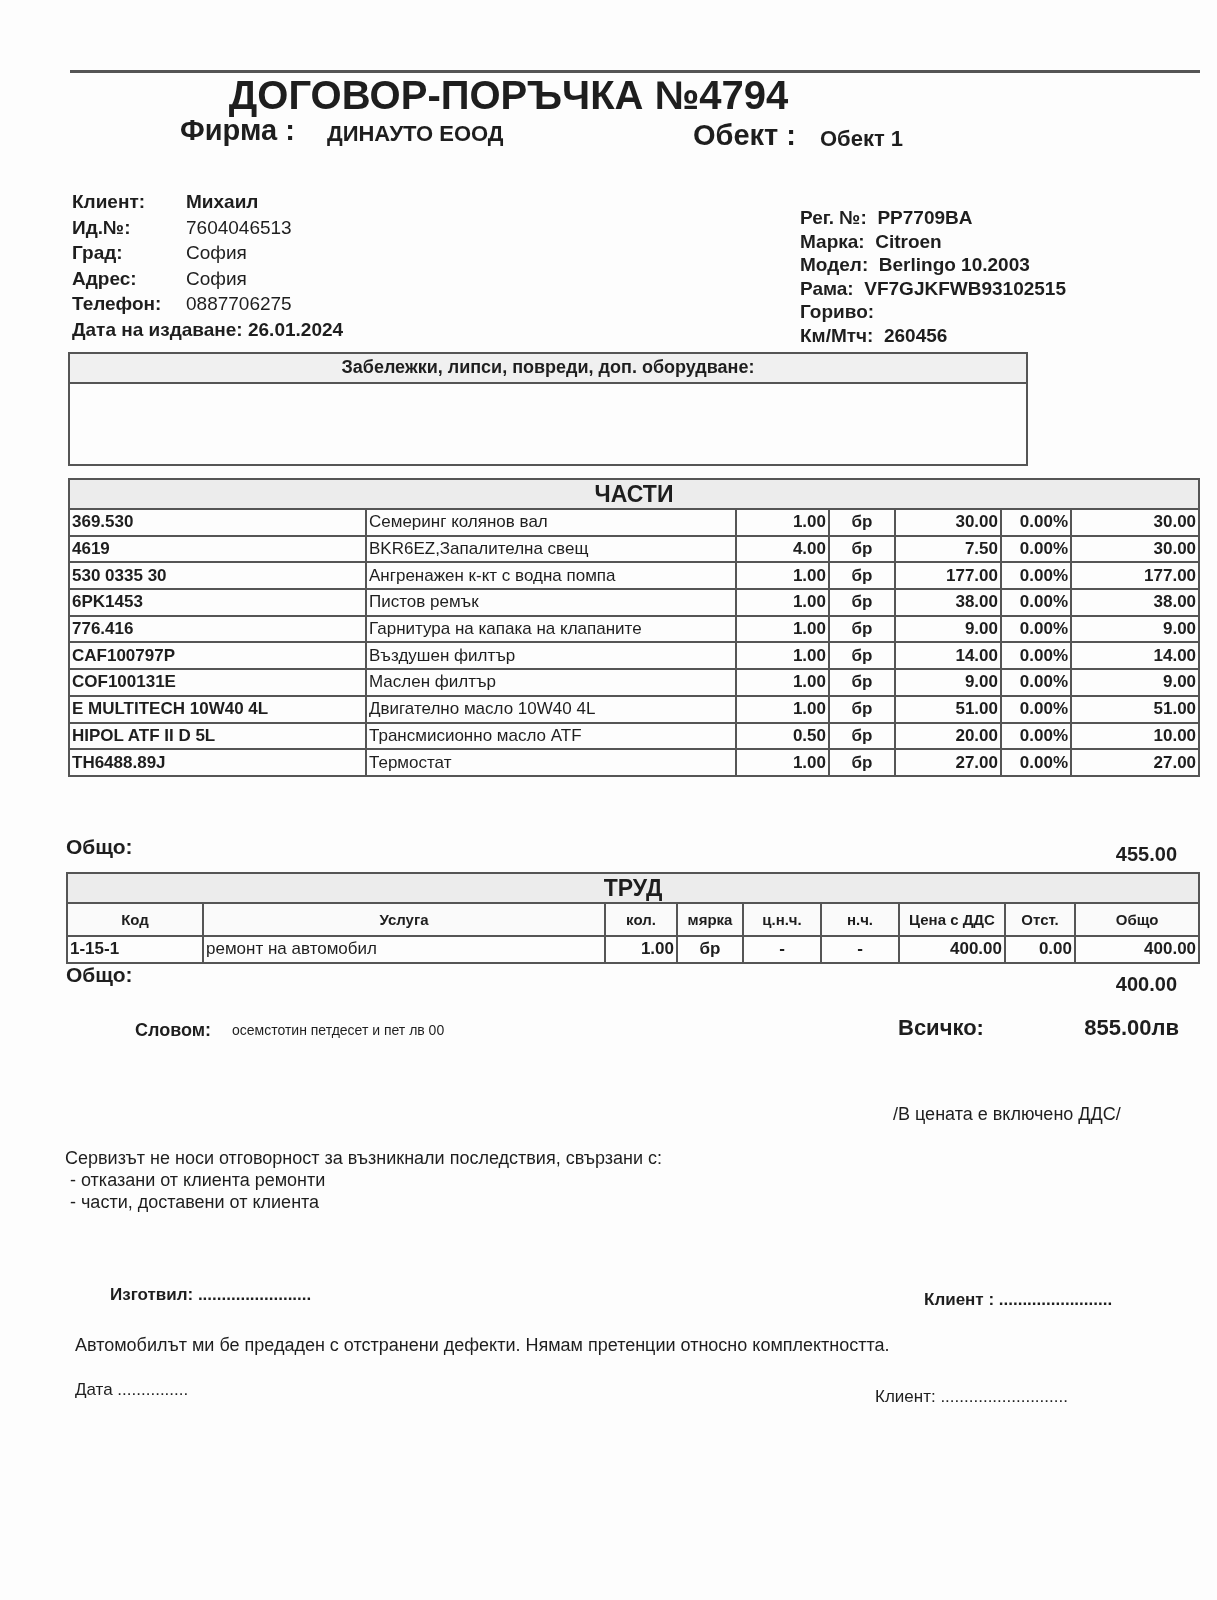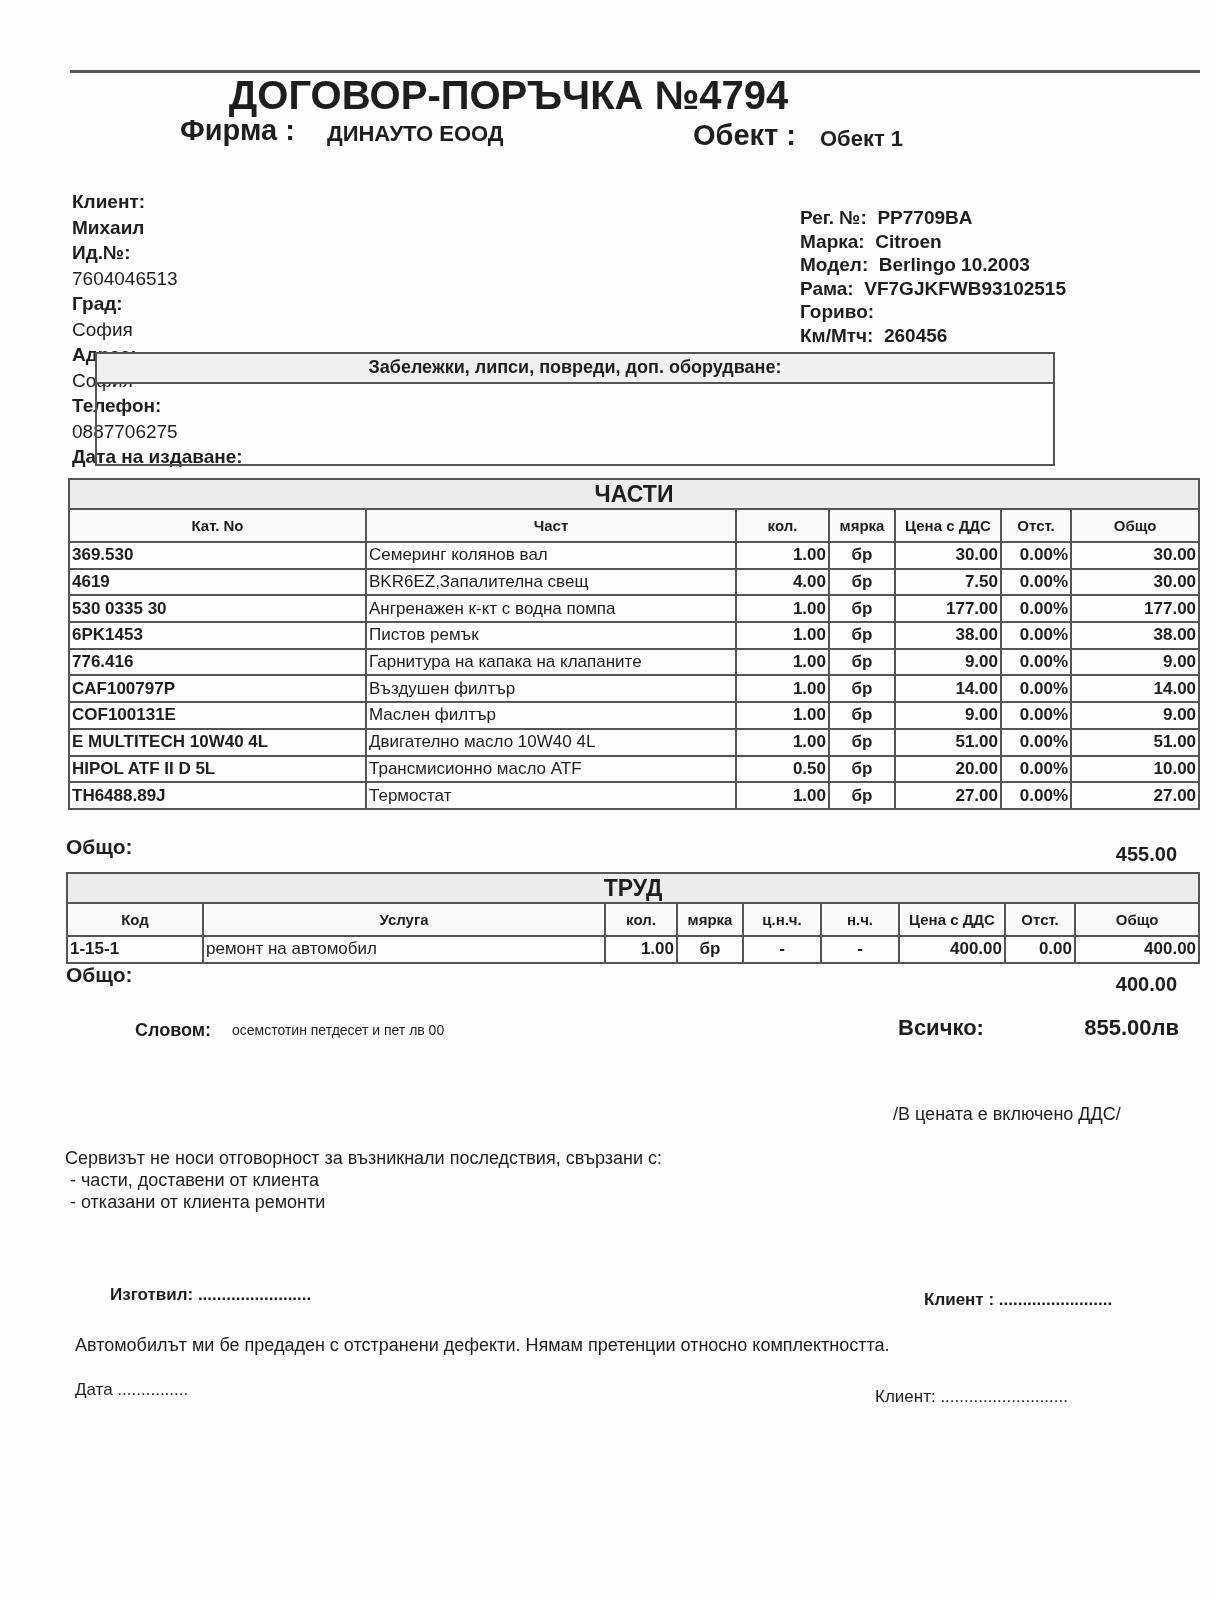--- a/index.html
+++ b/index.html
@@ -7,28 +7,28 @@
   body { position: relative; font-family: "Liberation Sans", sans-serif; color: #1e1e1e; overflow: hidden; }
   .abs { position: absolute; }
   .topline { left: 70px; top: 70px; width: 1130px; height: 3px; background: #555; }
   .title { left: 0; width: 997px; top: 73px; text-align: center; font-size: 40px; font-weight: bold; padding-left: 20px; }
   .firm-label { left: 180px; top: 114px; font-size: 29px; font-weight: bold; }
   .firm-val { left: 327px; top: 121px; font-size: 22px; font-weight: bold; }
   .obj-label { left: 693px; top: 119px; font-size: 29px; font-weight: bold; }
   .obj-val { left: 820px; top: 126px; font-size: 22px; font-weight: bold; }
 
   .client { left: 72px; top: 189px; font-size: 19px; line-height: 25.5px; }
-  .client .row { display: flex; flex-direction: column; }
+  .client .row { display: flex; }
   .client .lbl { width: 114px; font-weight: bold; }
   .client .val { }
   .client .bold { font-weight: bold; }
 
   .vehicle { left: 800px; top: 206px; font-size: 19px; line-height: 23.5px; font-weight: bold; }
 
-  .notes { left: 68px; top: 352px; width: 960px; height: 114px; border: 2px solid #555; margin-left: 27px; }
+  .notes { left: 68px; top: 352px; width: 960px; height: 114px; border: 2px solid #555; }
   .notes .hdr { height: 30px; border-bottom: 2px solid #555; background: #f0f0f0; text-align: center; font-weight: bold; font-size: 18px; line-height: 27px; }
 
   table { border-collapse: collapse; width: 100%; table-layout: fixed; }
   .parts { left: 68px; top: 478px; width: 918px; }
   .parts td, .parts th, .labor td, .labor th { border: 2px solid #555; font-size: 17px; height: 26.7px; padding: 0 2px; }
   .sec-hdr { background: #ececec; text-align: center; font-weight: bold; font-size: 23px !important; height: 30px !important; }
   .col-hdr th { font-weight: bold; font-size: 15px !important; text-align: center; background: #fafafa; height: 33px !important; }
   td.cat { font-weight: bold; }
   td.num { text-align: right; font-weight: bold; }
   td.ctr { text-align: center; font-weight: bold; }
@@ -108,29 +108,20 @@
         <col style="width:93px">
         <col style="width:66px">
         <col style="width:106px">
         <col style="width:70px">
         <col style="width:128px">
     </colgroup>
     <tbody>
         <tr>
           <td colspan="7" class="sec-hdr">ЧАСТИ</td>
         </tr>
-    <tr class="col-hdr">
-      <th>Кат. No</th>
-      <th>Част</th>
-      <th>кол.</th>
-      <th>мярка</th>
-      <th>Цена с ДДС</th>
-      <th>Отст.</th>
-      <th>Общо</th>
-    </tr>
     <tr>
           <td class="cat">369.530</td>
           <td class="txt">Семеринг колянов вал</td>
           <td class="num">1.00</td>
           <td class="ctr">бр</td>
           <td class="num">30.00</td>
           <td class="num">0.00%</td>
           <td class="num">30.00</td>
         </tr>
     <tr>
@@ -268,21 +259,21 @@
 <div class="abs sum-val" style="top:973px">400.00</div>
 
 <div class="abs slovom-lbl">Словом:</div>
 <div class="abs slovom-val">осемстотин петдесет и пет лв 00</div>
 <div class="abs all-lbl">Всичко:</div>
 <div class="abs all-val">855.00лв</div>
 <div class="abs vat-note">/В цената е включено ДДС/</div>
 
 <div class="abs disclaimer">
   <div>Сервизът не носи отговорност за  възникнали последствия, свързани с:</div>
+  <div style="white-space:pre"> - отказани от клиента ремонти</div>
   <div style="white-space:pre"> - части, доставени от клиента</div>
-  <div style="white-space:pre"> - отказани от клиента ремонти</div>
 </div>
 
 <div class="abs sign1">Изготвил: ........................</div>
 <div class="abs sign2">Клиент : ........................</div>
 <div class="abs handover">Автомобилът ми бе предаден с отстранени дефекти. Нямам претенции относно комплектността.</div>
 <div class="abs date-sig">Дата ...............</div>
 <div class="abs client-sig2">Клиент: ...........................</div>
 
 </body></html>

